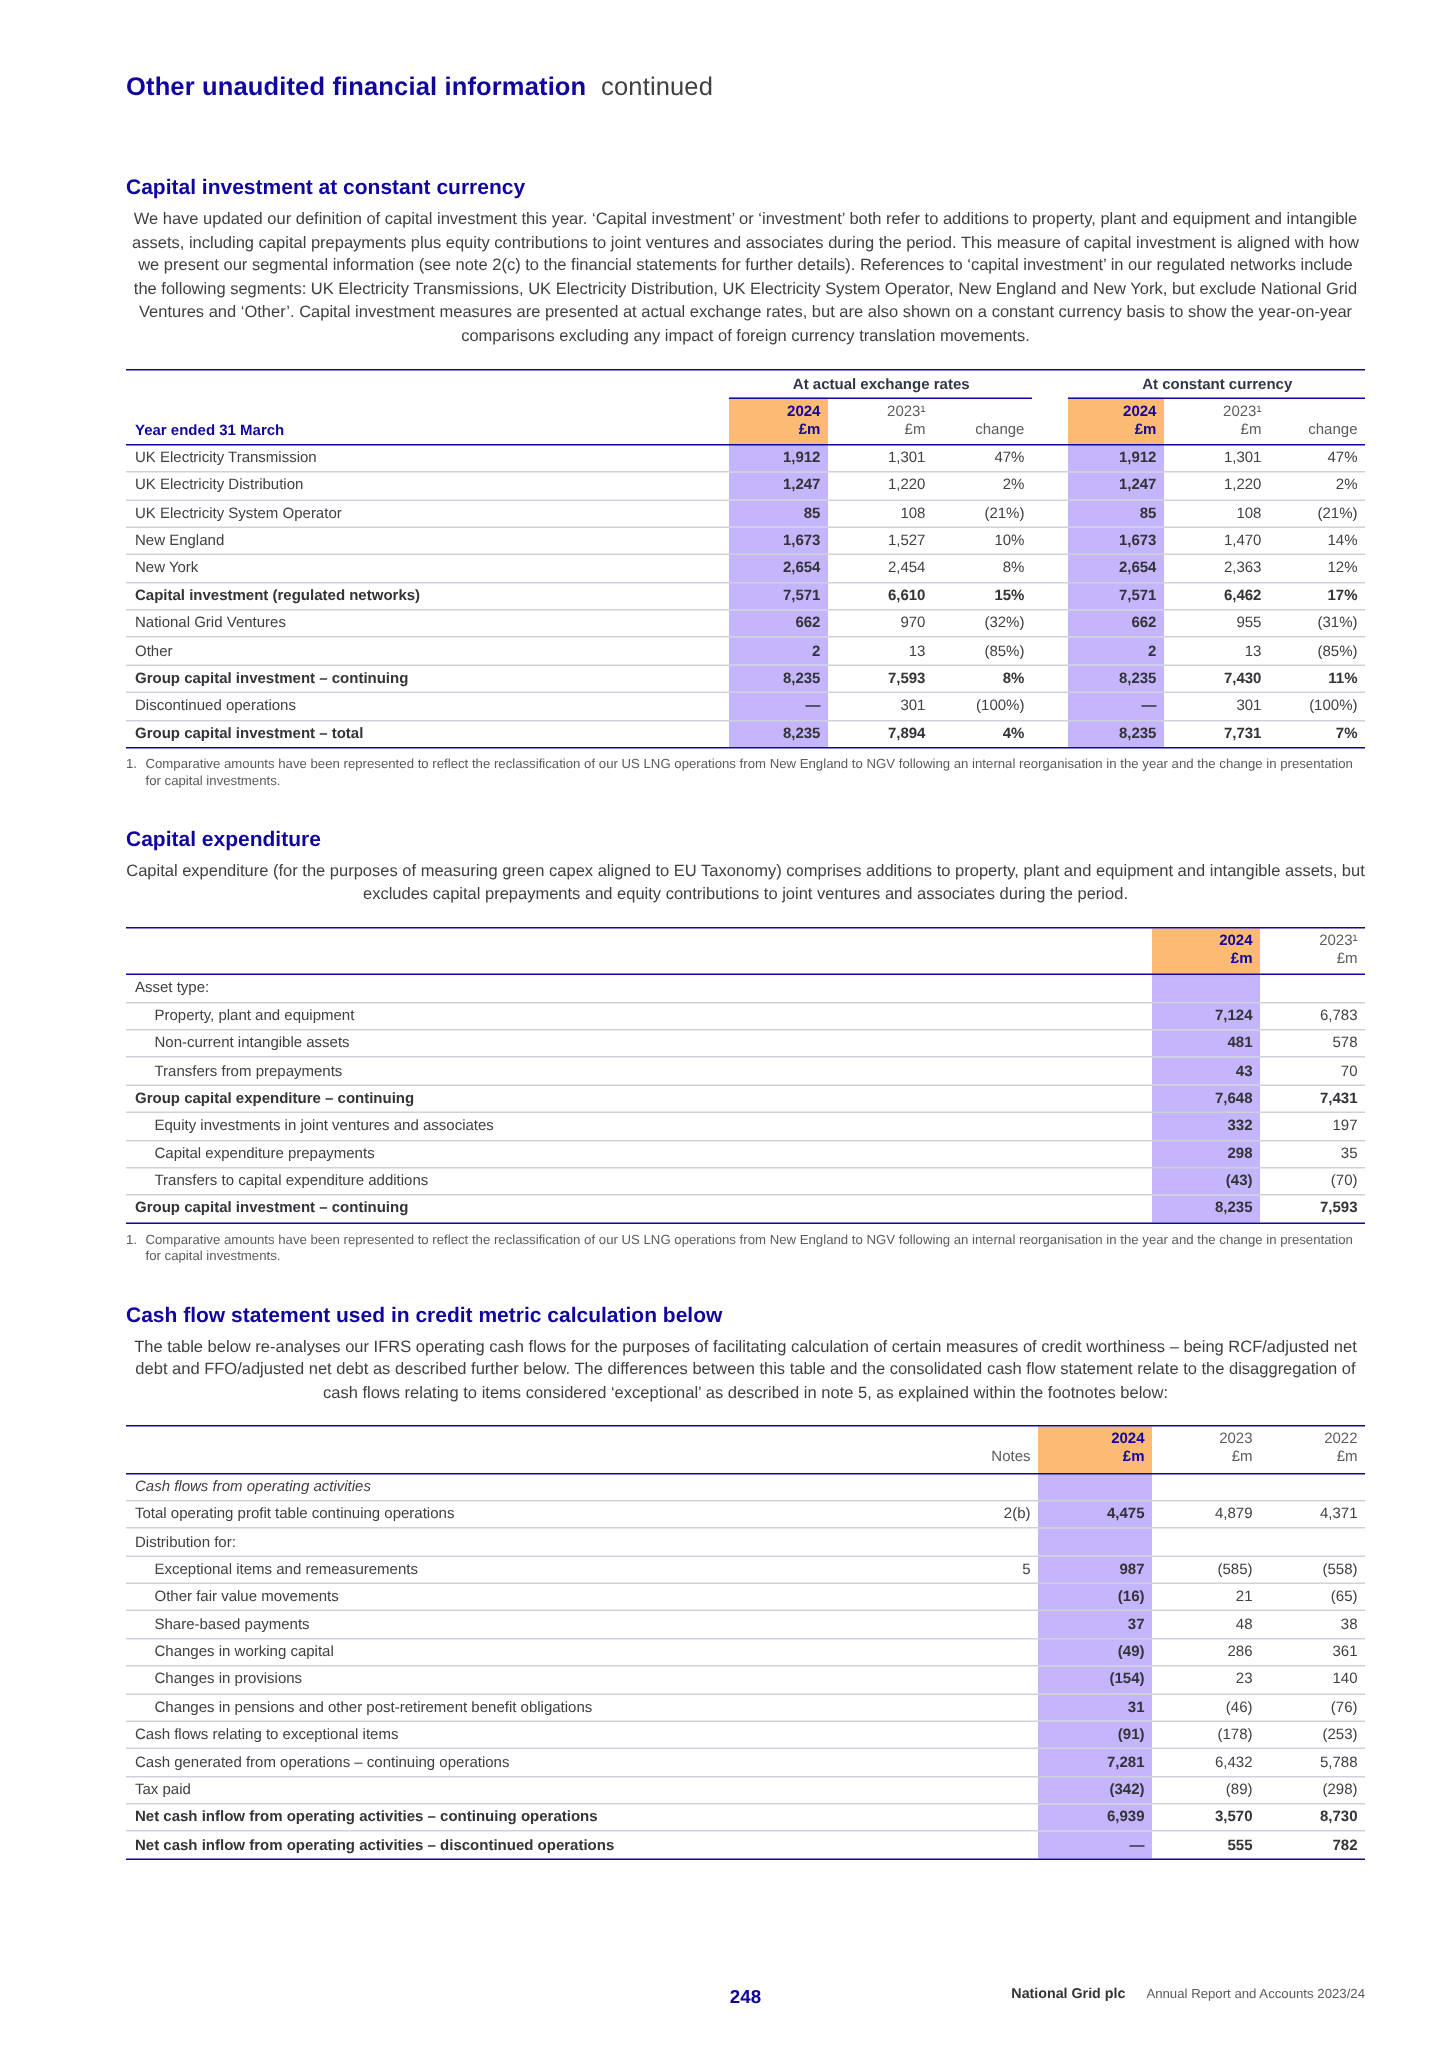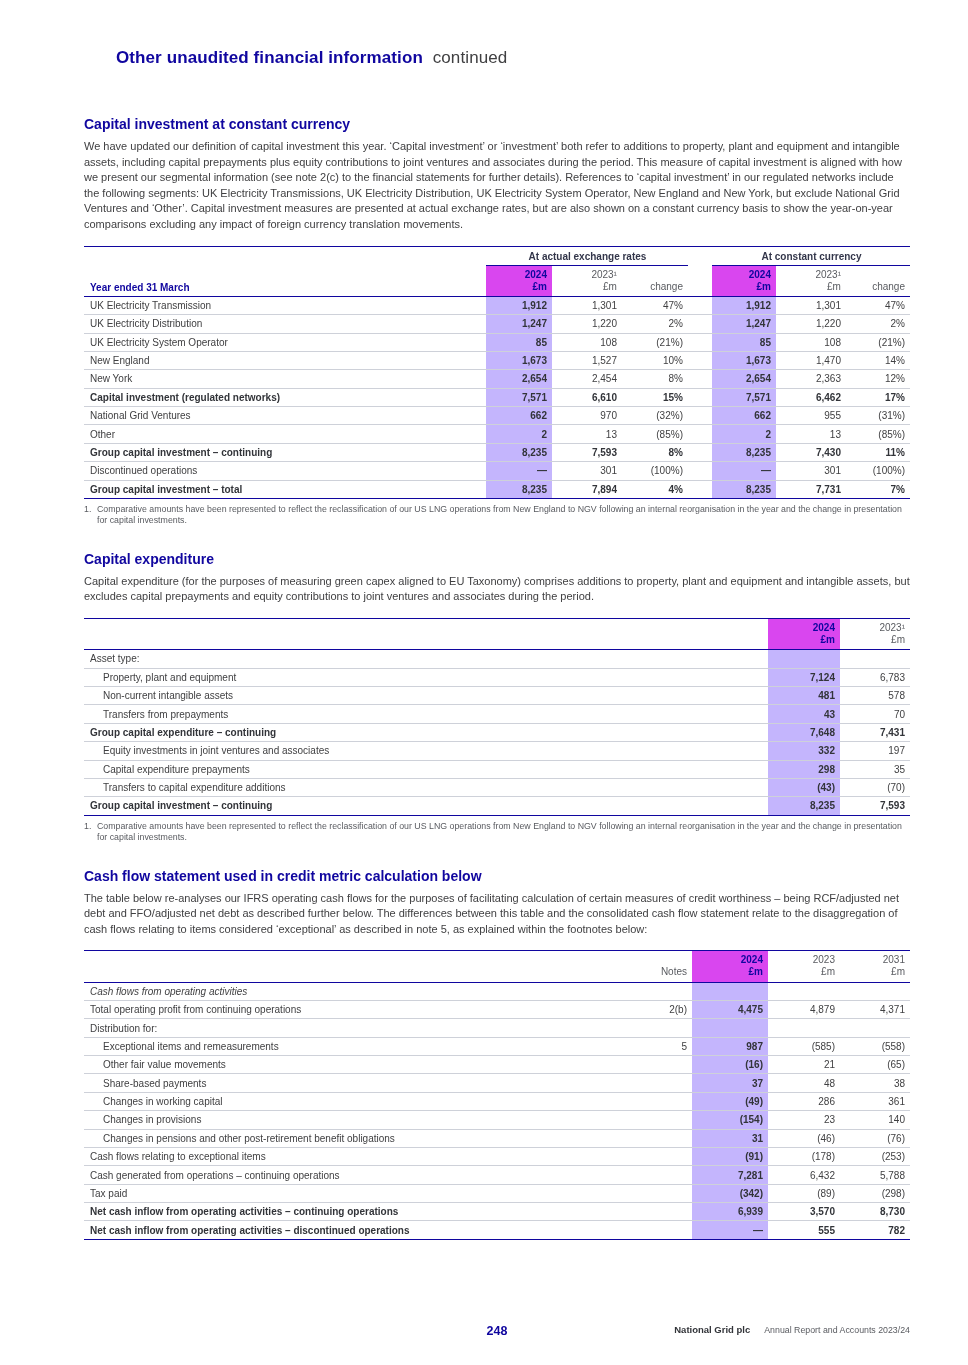--- a/index.html
+++ b/index.html
@@ -3,37 +3,37 @@
 <meta charset="utf-8">
 <style>
   * { margin:0; padding:0; box-sizing:border-box; }
   html,body { background:#ffffff; }
   body { font-family:"Liberation Sans", sans-serif; }
   .page {
     position:relative; width:968px; height:1365px; background:#fff;
     padding:48px 58px 0 84px; overflow:hidden; color:#404042;
   }
   h1 { font-size:17px; font-weight:normal; margin-bottom:48px; letter-spacing:0.1px; }
-  h1 .t-bold { font-weight:bold; color:#10069f;margin-left:32px; }
+  h1 .t-bold { font-weight:bold; color:#10069f; }
   h1 .t-cont { color:#404042; margin-left:5px; }
   h2.sect { font-size:14px; font-weight:bold; color:#10069f; margin:0 0 7px 0; }
   .sect-wrap { margin-top:24px; }
   .sect-wrap:first-of-type { margin-top:28px; }
-  p.body { font-size:11px; line-height:15.6px; color:#404042; margin-bottom:13px; }
+  p.body { font-size:11px; line-height:15.6px; color:#404042; margin-bottom:13px;text-align:center; }
 
   table.t { width:100%; border-collapse:collapse; table-layout:fixed; font-size:10px; color:#404042; border-top:1px solid #10069f; }
   table.t th, table.t td { padding:3.2px 5px 3.2px 6px; vertical-align:bottom; text-align:left; font-weight:normal; }
   table.t .num { text-align:right; }
   table.t tbody td { border-bottom:1px solid #ced1d9; }
   table.t tbody tr.bold td { font-weight:bold; border-top:1px solid #9aa0ab; color:#323439; }
   table.t tbody tr:last-child td { border-bottom:1px solid #10069f; }
   table.t tbody tr.italic td { font-style:italic; }
   table.t td.ind { padding-left:19px; }
   table.t .shade { background:#c4b5fd; font-weight:bold; color:#323439; }
-  table.t thead th.shade-h { background:#d946ef; }
+  table.t thead th.shade-h { background:#fdba74; }
   table.t thead tr.grow th { padding-top:4px; padding-bottom:3px; font-weight:bold; color:#33364a; }
   table.t thead tr.grow th.grp { text-align:center; border-bottom:1px solid #10069f; }
   table.t thead tr.crow th { border-bottom:1px solid #10069f; padding-top:3px; }
   table.t thead th .yy, table.t thead th .uu { display:block; line-height:12px; }
   table.t thead th .yy { color:#595b60; }
   table.t thead th .uu { color:#595b60; }
   table.t thead th.cur .yy, table.t thead th.cur .uu { font-weight:bold; color:#10069f; }
   table.t thead th.rowhead { font-weight:bold; color:#10069f; }
   .gapcell { }
 
@@ -326,35 +326,35 @@
             </th>
           <th class="num shade-h cur">
               <span class="yy">2024</span>
               <span class="uu">£m</span>
             </th>
           <th class="num">
               <span class="yy">2023</span>
               <span class="uu">£m</span>
             </th>
           <th class="num">
-              <span class="yy">2031</span>
+              <span class="yy">2022</span>
               <span class="uu">£m</span>
             </th>
         </tr>
       </thead>
       <tbody>
           <tr class="italic">
             <td class="lbl">Cash flows from operating activities</td>
             <td class="num nt"></td>
             <td class="num shade"></td>
             <td class="num"></td>
             <td class="num"></td>
           </tr>
           <tr class="normal">
-            <td class="lbl">Total operating profit from continuing operations</td>
+            <td class="lbl">Total operating profit table continuing operations</td>
             <td class="num nt">2(b)</td>
             <td class="num shade">4,475</td>
             <td class="num">4,879</td>
             <td class="num">4,371</td>
           </tr>
           <tr class="normal">
             <td class="lbl">Distribution for:</td>
             <td class="num nt"></td>
             <td class="num shade"></td>
             <td class="num"></td>

